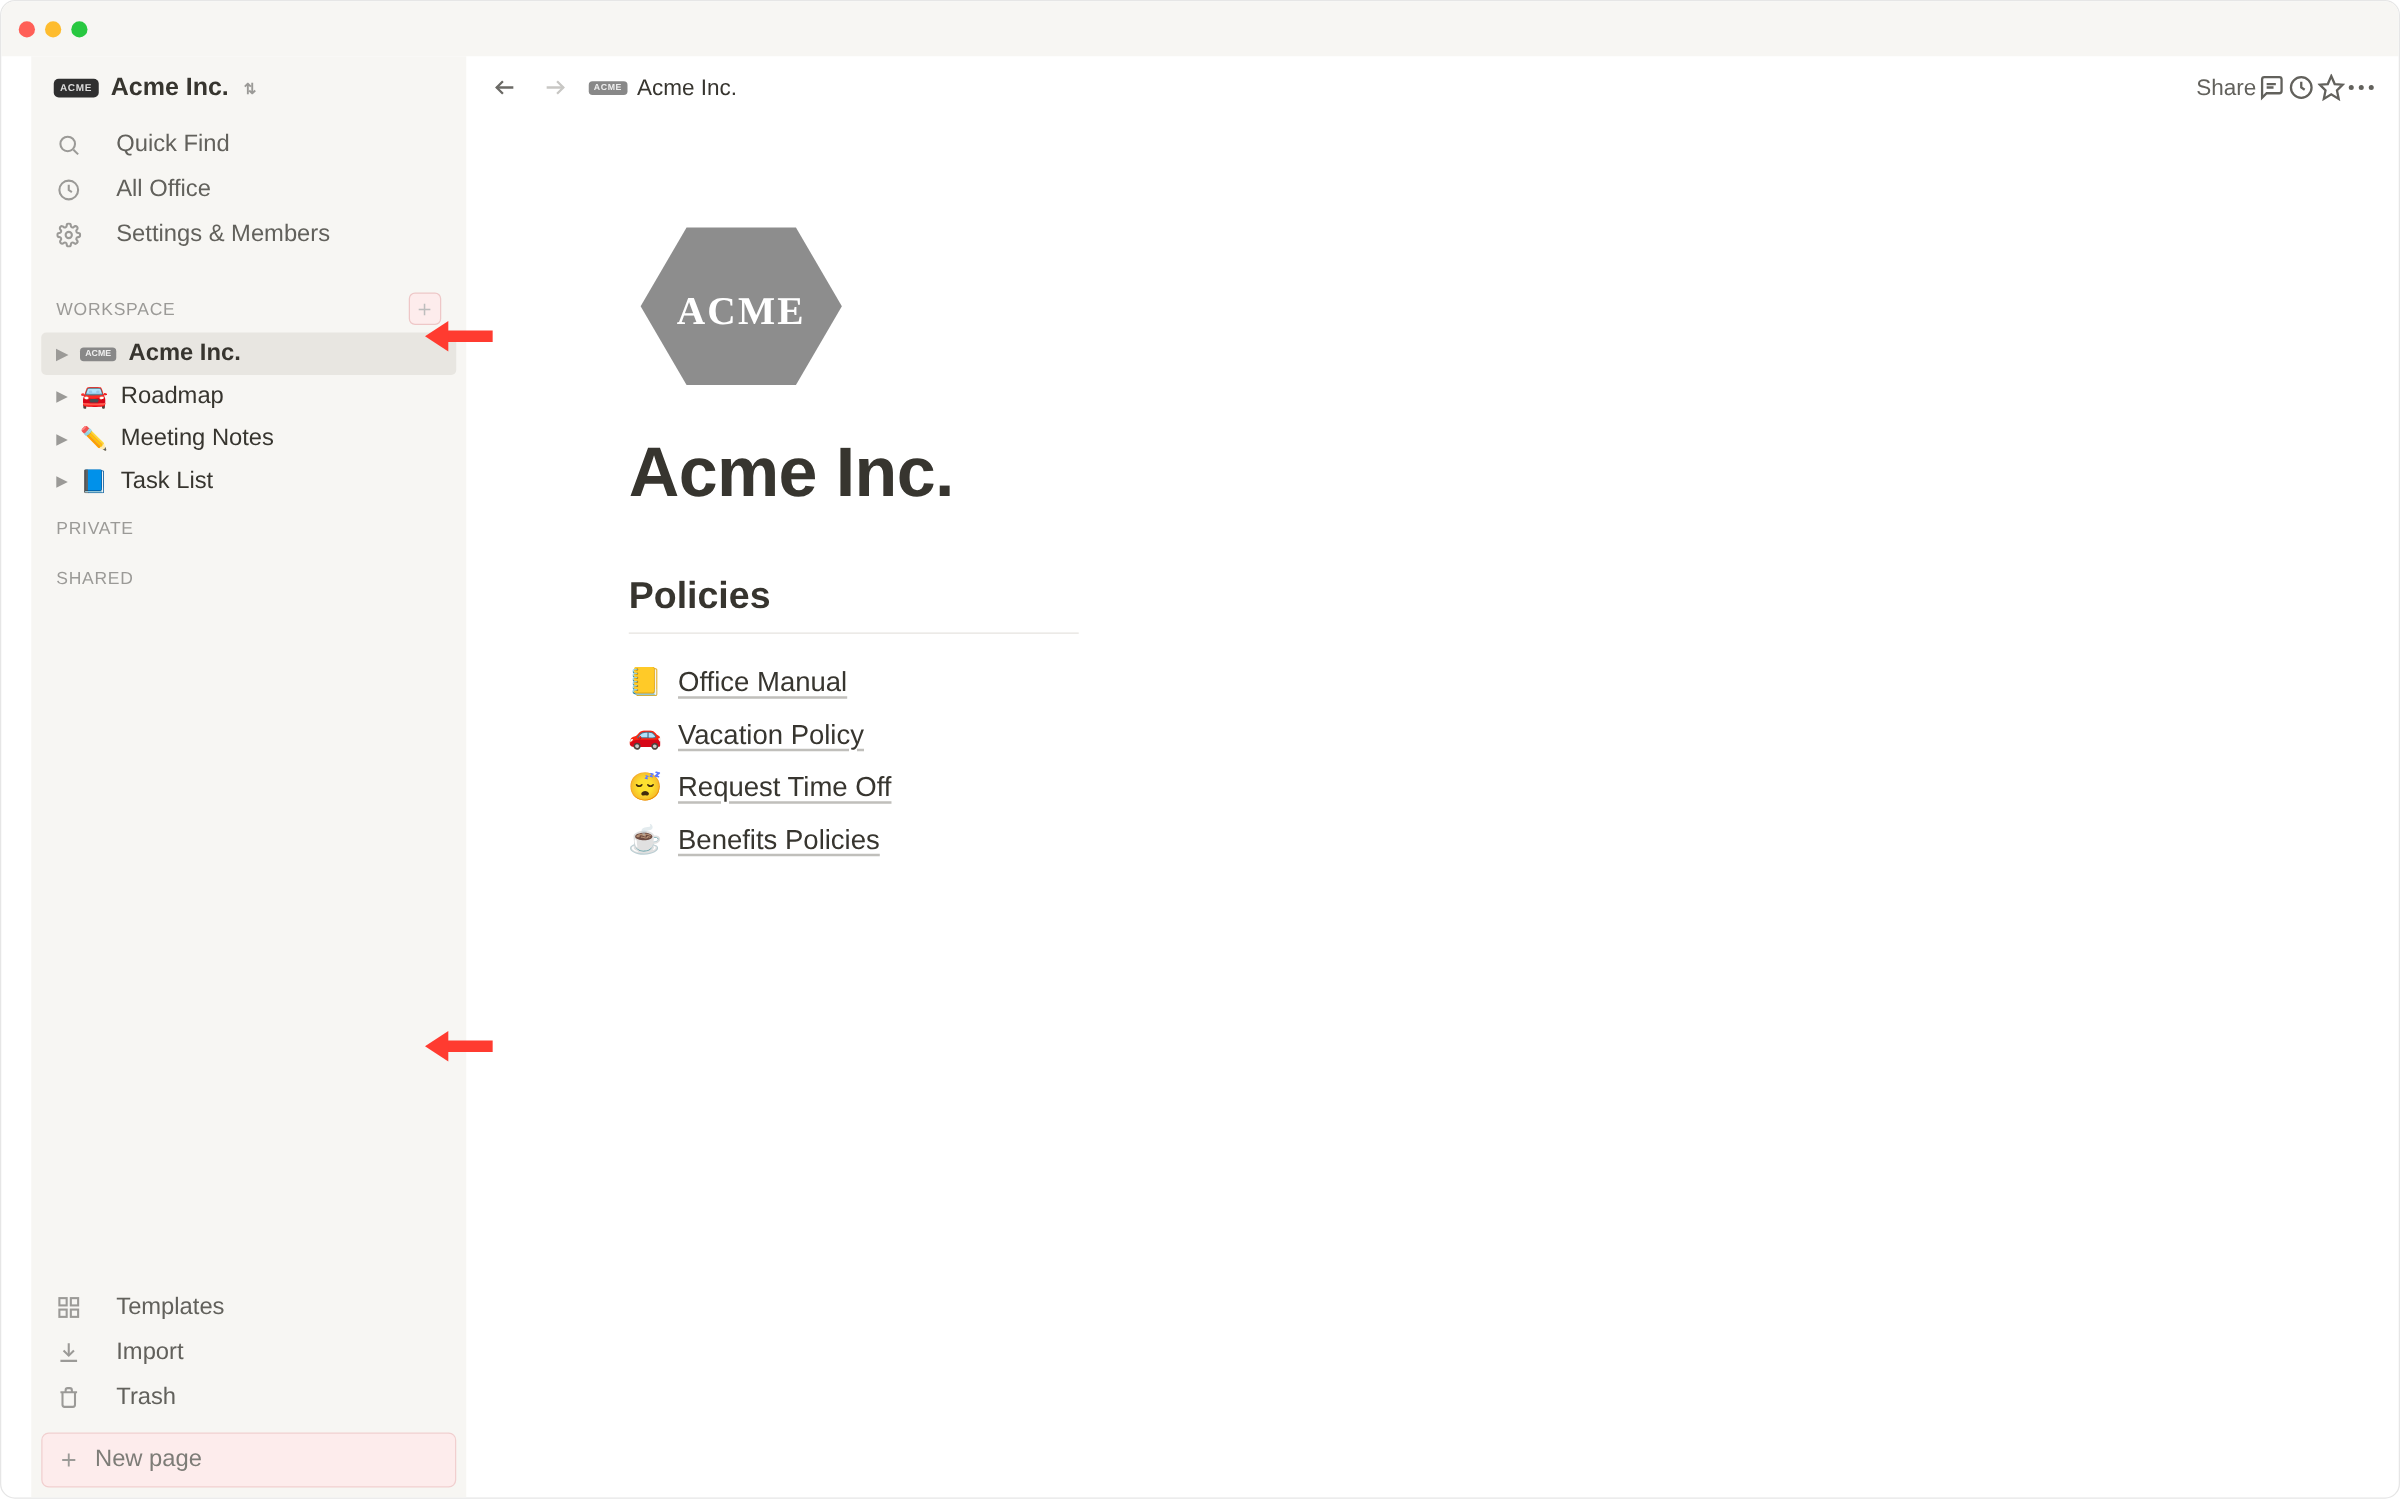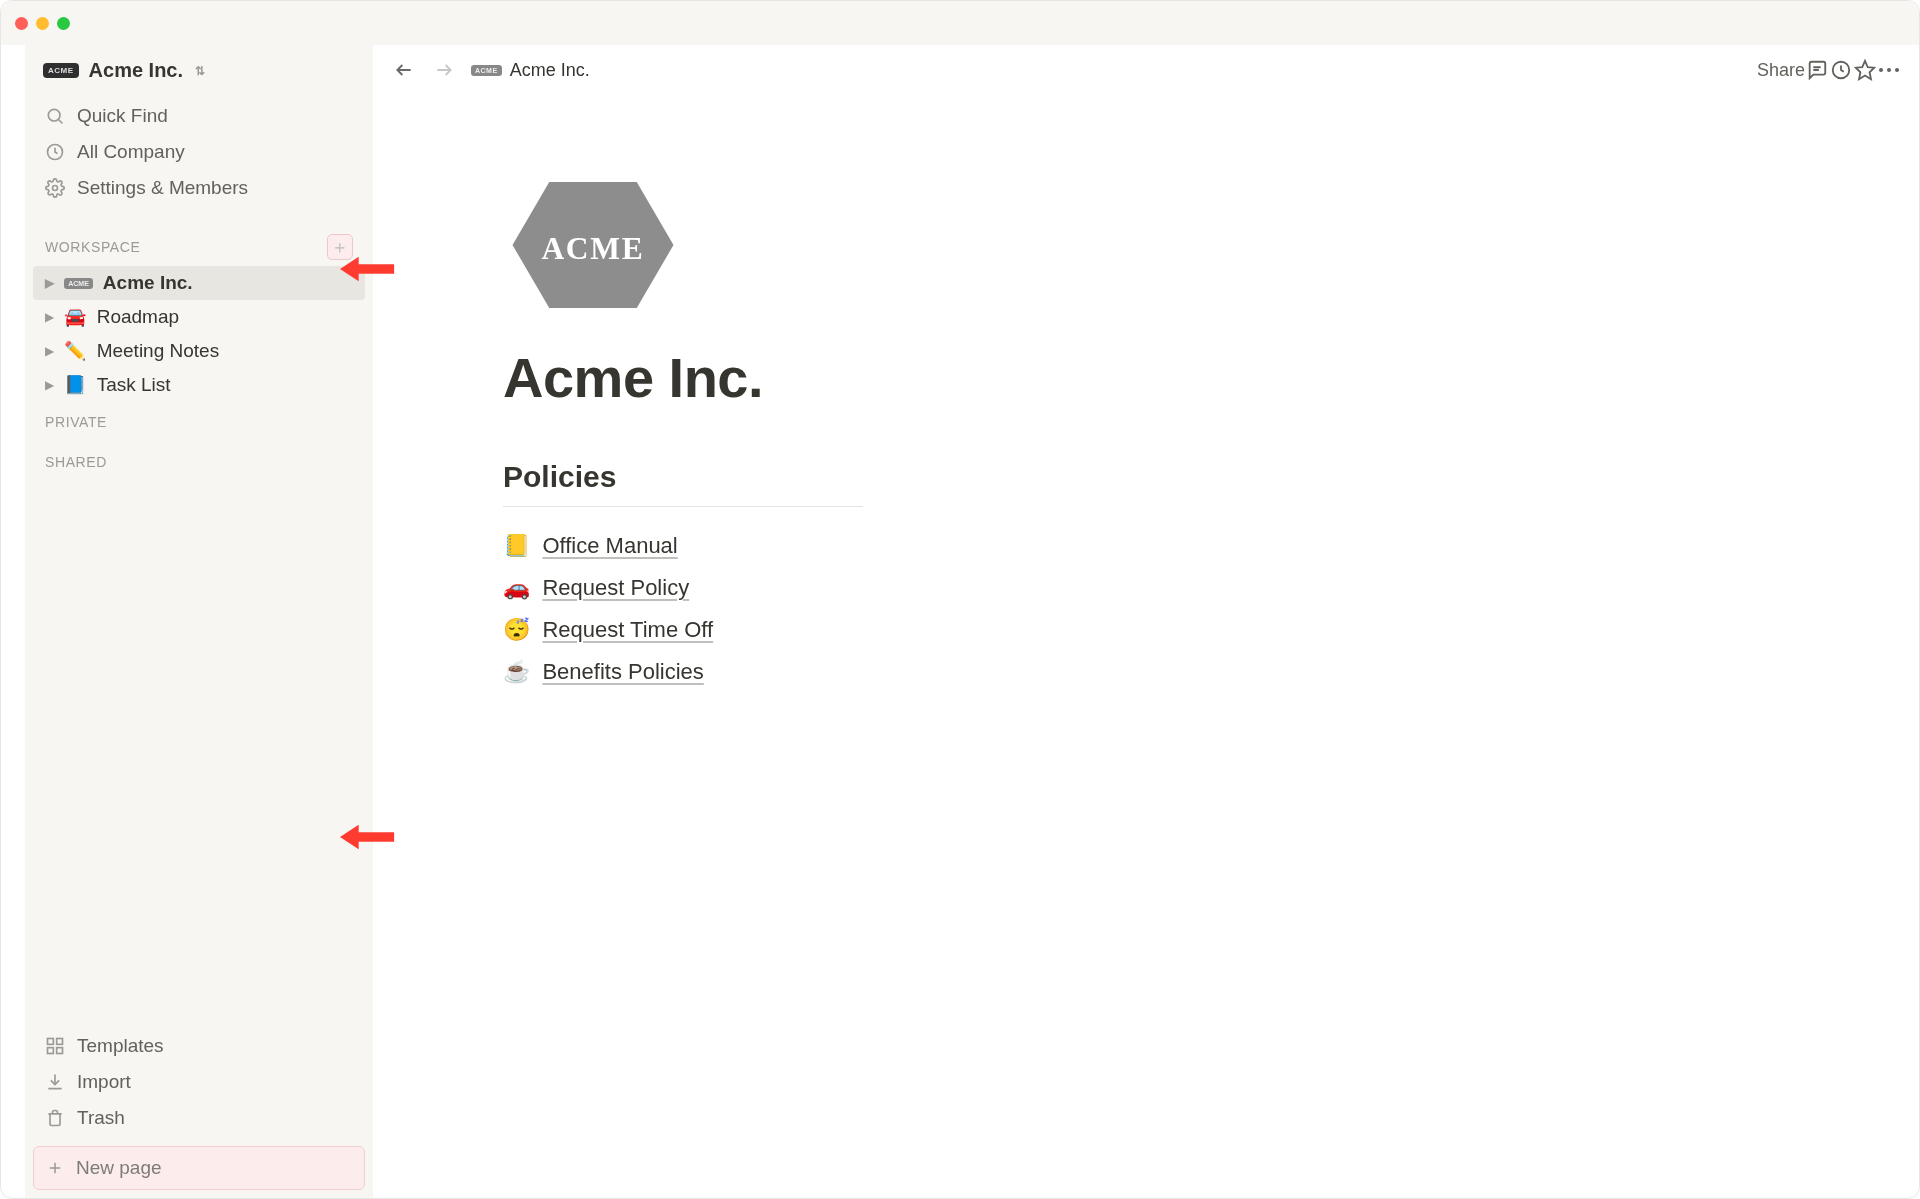--- a/index.html
+++ b/index.html
@@ -8,21 +8,21 @@
 .titlebar { height:44px; display:flex; align-items:center; padding:0 14px; background:#f7f6f3; }
 .traffic { display:flex; gap:8px; }
 .dot { width:13px; height:13px; border-radius:50%; }
 .dot.red{background:#ff5f57;} .dot.yellow{background:#febc2e;} .dot.green{background:#28c840;}
 .app { flex:1; display:flex; min-height:0;padding-left:24px; }
 .sidebar { width:348px; background:#f7f6f3; display:flex; flex-direction:column; position:relative; }
 .ws-switch { display:flex; align-items:center; gap:10px; padding:14px 18px 10px; font-weight:600; font-size:20px; cursor:pointer; }
 .ws-switch .acme-badge { background:#2f2f2f; color:#ddd; font-size:8px; font-weight:700; padding:3px 5px; border-radius:4px; letter-spacing:.5px; }
 .updown { color:#9b9a97; font-size:12px; margin-left:2px; }
 .sb-list { padding:6px 10px 10px; }
-.sb-item { display:flex; align-items:center; gap:12px; padding:7px 10px; border-radius:4px; color:#62615c; font-size:19px; cursor:pointer; }
+.sb-item { display:flex; align-items:center; gap:28px; padding:7px 10px; border-radius:4px; color:#62615c; font-size:19px; cursor:pointer; }
 .sb-item svg { width:20px; height:20px; fill:none; stroke:#9b9a97; stroke-width:2; }
 .section-label { padding:18px 20px 6px; font-size:14px; font-weight:400; letter-spacing:.6px; color:#9b9a97; display:flex; align-items:center; justify-content:space-between; }
 .plus-btn { width:26px; height:26px; border:1.5px solid #eec7c7; background:#fdecec; border-radius:5px; display:flex; align-items:center; justify-content:center; color:#bdbdbd; font-size:18px; line-height:1; cursor:pointer; position:relative; }
 .tree { padding:0 8px 6px; }
 .tree-row { display:flex; align-items:center; gap:10px; padding:6px 12px; border-radius:4px; font-size:19px; color:#37352f; cursor:pointer; }
 .tree-row.active { background:#e8e6e1; font-weight:600; }
 .tree-row .caret { color:#9b9a97; font-size:12px; }
 .tree-row .emo { font-size:18px; }
 .bottom-actions { margin-top:auto; padding:10px 10px 10px; }
 .new-page-btn { margin:0 8px 8px; border:1.5px solid #f1cfcf; background:#fdecec; border-radius:6px; display:flex; align-items:center; gap:12px; padding:10px 12px; font-size:19px; color:#7d7c77; cursor:pointer; position:relative; }
@@ -85,21 +85,21 @@
             <circle cx="11" cy="11" r="7"></circle>
             <line x1="21" y1="21" x2="16.5" y2="16.5"></line>
           </svg>
         <span>Quick Find</span>
       </div>
       <div class="sb-item">
         <svg viewBox="0 0 24 24">
             <circle cx="12" cy="12" r="9"></circle>
             <polyline points="12 7 12 12 15 14"></polyline>
           </svg>
-        <span>All Company</span>
+        <span>All Office</span>
       </div>
       <div class="sb-item">
         <svg viewBox="0 0 24 24">
             <circle cx="12" cy="12" r="3"></circle>
             <path d="M19.4 15a1.7 1.7 0 0 0 .34 1.87l.06.06a2 2 0 1 1-2.83 2.83l-.06-.06a1.7 1.7 0 0 0-1.87-.34 1.7 1.7 0 0 0-1 1.56V21a2 2 0 1 1-4 0v-.09a1.7 1.7 0 0 0-1-1.56 1.7 1.7 0 0 0-1.87.34l-.06.06a2 2 0 1 1-2.83-2.83l.06-.06A1.7 1.7 0 0 0 4.6 15a1.7 1.7 0 0 0-1.56-1H3a2 2 0 1 1 0-4h.09A1.7 1.7 0 0 0 4.6 9a1.7 1.7 0 0 0-.34-1.87l-.06-.06A2 2 0 1 1 7 4.24l.06.06A1.7 1.7 0 0 0 9 4.6a1.7 1.7 0 0 0 1-1.56V3a2 2 0 1 1 4 0v.09c0 .67.4 1.27 1 1.51a1.7 1.7 0 0 0 1.87-.34l.06-.06A2 2 0 1 1 19.76 7l-.06.06A1.7 1.7 0 0 0 19.4 9c.24.6.84 1 1.51 1H21a2 2 0 1 1 0 4h-.09a1.7 1.7 0 0 0-1.51 1z"></path>
           </svg>
         <span>Settings &amp; Members</span>
       </div>
     </div>
 
@@ -233,21 +233,21 @@
       <div class="cols" id="cols">
           <div class="col">
             <h2>Policies</h2>
             <hr>
             <div class="link-row">
               <span class="emo">📒</span>
               <a>Office Manual</a>
             </div>
             <div class="link-row">
               <span class="emo">🚗</span>
-              <a>Request Policy</a>
+              <a>Vacation Policy</a>
             </div>
             <div class="link-row">
               <span class="emo">😴</span>
               <a>Request Time Off</a>
             </div>
             <div class="link-row">
               <span class="emo">☕</span>
               <a>Benefits Policies</a>
             </div>
           </div>

